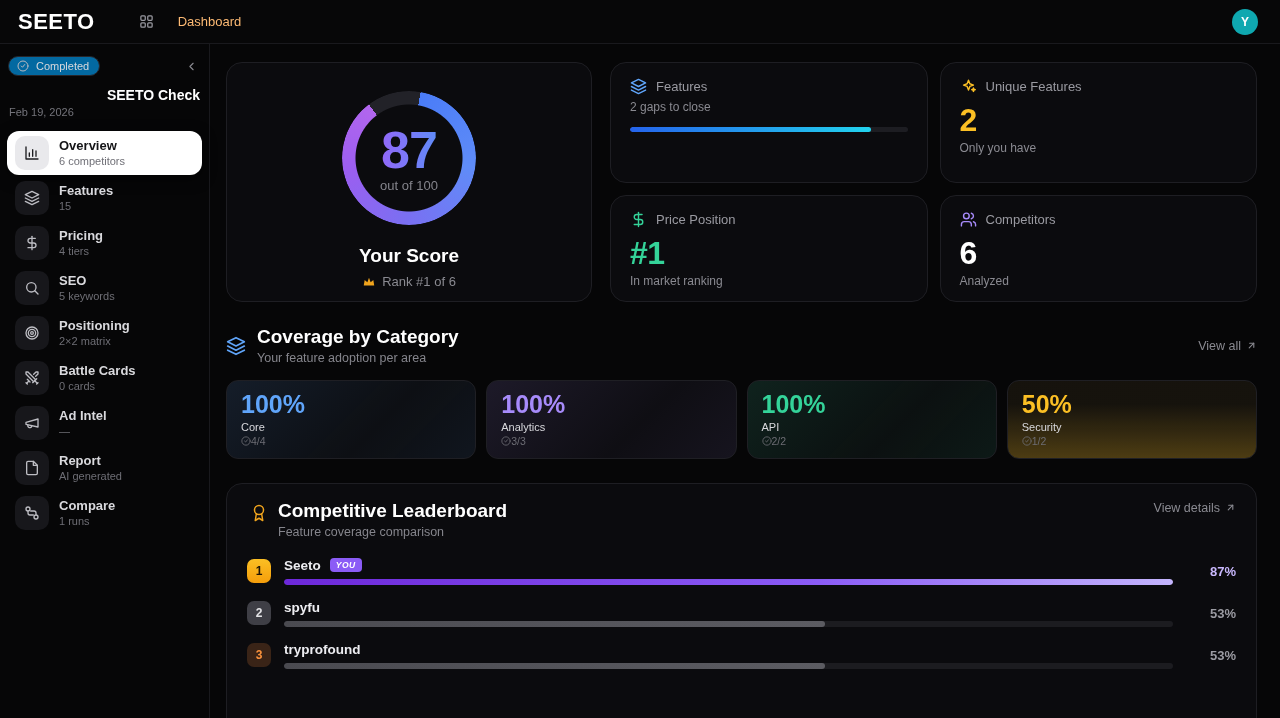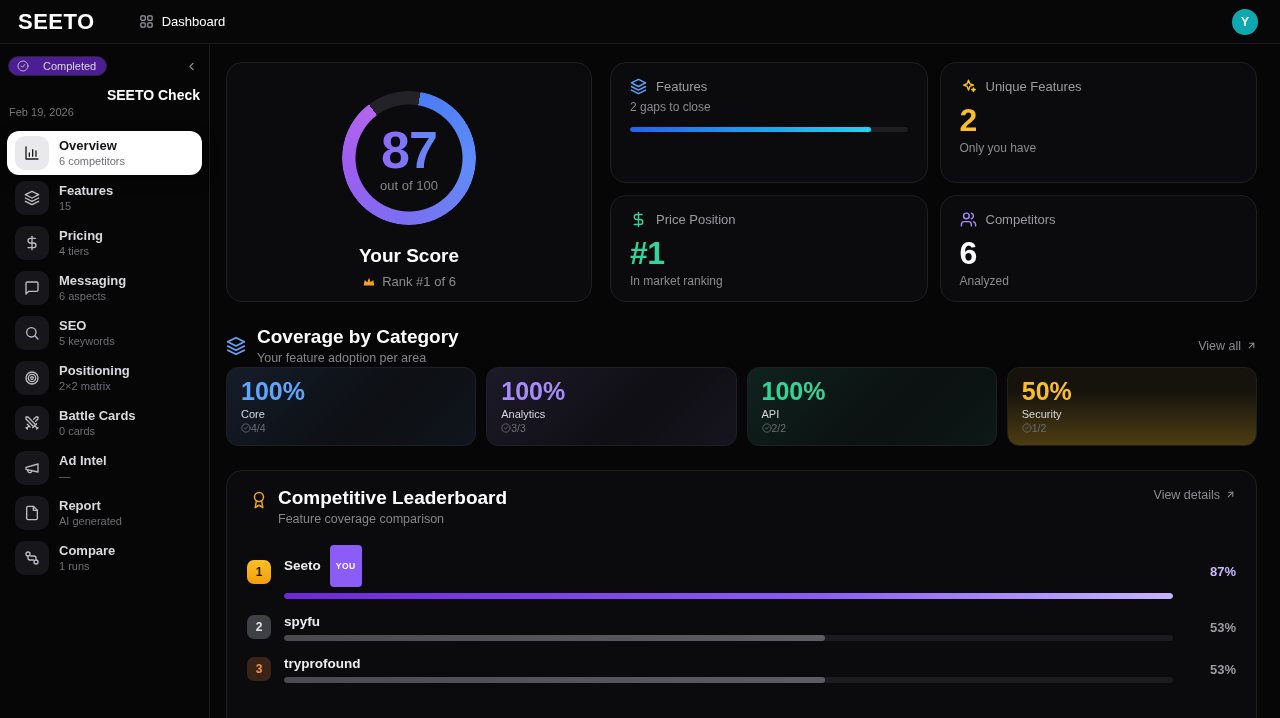--- a/index.html
+++ b/index.html
@@ -11,37 +11,37 @@
   }
   .ic svg { display:block; }
 
   
   header {
     position:fixed; top:0; left:0; right:0; height:44px;
     display:flex; align-items:center; padding:0 22px 0 18px;
     background:#070708; border-bottom:1px solid #19191d; z-index:10;
   }
   .logo { font-size:22px; font-weight:800; letter-spacing:.5px; color:#fff; cursor:pointer; }
-  .nav-link { display:flex; align-items:center; gap:8px; margin-left:44px; color:#ffffff; font-size:13px; cursor:pointer; }
+  .nav-link { display:flex; align-items:center; gap:24px; margin-left:44px; color:#fdba74; font-size:13px; cursor:pointer; }
   .nav-link .ic { color:#9a9aa1; }
   .avatar {
     margin-left:auto; width:26px; height:26px; border-radius:50%;
     background:#0fa8b0; color:#fff; font-size:12px; font-weight:700;
     display:flex; align-items:center; justify-content:center; cursor:pointer;
   }
 
   
   aside {
     position:fixed; top:44px; left:0; bottom:0; width:210px;
     background:#060607; border-right:1px solid #19191d; padding:12px 7px 0 7px; z-index:9;
   }
   .side-top { display:flex; align-items:center; justify-content:space-between; padding:0 4px 0 1px; }
   .status-badge {
-    display:inline-flex; align-items:center; gap:14px; padding:3px 10px 3px 8px;
-    border-radius:999px; background:#4c1d95; border:1px solid #26262b;
+    display:inline-flex; align-items:center; gap:7px; padding:3px 10px 3px 8px;
+    border-radius:999px; background:#0369a1; border:1px solid #26262b;
     font-size:11px; color:#d8d8dc;
   }
   .status-badge .ic { color:#b9b9bf; }
   .collapse-btn { color:#8a8a91; cursor:pointer; display:flex; }
   .side-title { font-size:14px; font-weight:800; color:#fff; margin:11px 2px 0;text-align:right; }
   .side-date { font-size:11px; color:#74747b; margin:3px 2px 13px; }
 
   .side-item {
     display:flex; align-items:center; gap:10px; padding:5px 8px;
     border-radius:12px; margin-bottom:1px; cursor:pointer;
@@ -98,39 +98,39 @@
   .stat-progress { margin-top:13px; height:5px; border-radius:3px; background:#1d1d22; overflow:hidden; }
   .stat-progress .fill { height:100%; border-radius:3px; }
 
   
   .section-head { margin-top:25px; display:flex; align-items:center; }
   .section-head .head-ic { color:#60a5fa; margin-right:11px; display:flex; }
   .section-title { font-size:19px; font-weight:800; color:#fff; line-height:1.1; }
   .section-sub { font-size:12.5px; color:#85858c; margin-top:3px; }
   .view-link { margin-left:auto; display:flex; align-items:center; gap:5px; font-size:12.5px; color:#8a8a91; cursor:pointer; }
 
-  .cat-grid { margin-top:2px; display:grid; grid-template-columns:repeat(4,1fr); gap:10px; }
+  .cat-grid { margin-top:15px; display:grid; grid-template-columns:repeat(4,1fr); gap:10px; }
   .cat-card { height:79px; border-radius:12px; border:1px solid #1f1f24; padding:10px 14px; }
   .cat-pct { font-size:25px; font-weight:800; line-height:1.1; }
   .cat-name { font-size:11px; color:#d8d8dc; margin-top:3px; }
   .cat-count { display:flex; align-items:center; font-size:10.5px; color:#6d6d74; margin-top:2px; }
 
   
   .lb-card { margin-top:24px; padding:17px 20px; height:300px; }
   .lb-head { display:flex; align-items:flex-start; }
   .lb-head .head-ic { color:#f0a41d; margin:3px 10px 0 3px; display:flex; }
   .lb-rows { margin-top:19px; }
   .lb-row { display:flex; align-items:center; gap:13px; margin-bottom:15px; }
   .rank-badge { width:24px; height:24px; border-radius:7px; flex:none;
     display:flex; align-items:center; justify-content:center; font-size:12px; font-weight:700; }
   .lb-mid { flex:1; }
   .lb-name-row { display:flex; align-items:center; gap:9px; }
   .lb-name { font-size:13.5px; font-weight:600; color:#ececf0; }
   .you-badge { background:#8b5cf6; color:#fff; font-size:8.5px; font-weight:800;
-    letter-spacing:.5px; padding:16px 6px; border-radius:4px; }
+    letter-spacing:.5px; padding:2px 6px; border-radius:4px;font-style:italic; }
   .lb-bar { margin-top:6px; height:6px; border-radius:3px; background:#1c1c20; overflow:hidden; }
   .lb-bar .fill { height:100%; border-radius:3px; }
   .lb-pct { width:50px; text-align:right; font-size:13px; font-weight:700; flex:none; }
 </style>
 </head>
 <body>
 
 <header>
   <div class="logo">SEETO</div>
   <div class="nav-link">
@@ -204,31 +204,20 @@
           </svg>
         </span>
         <span class="txt">
           <span class="lbl">Pricing</span>
           <span class="sub">4 tiers</span>
         </span>
       </div>
       <div class="side-item">
         <span class="tile ic">
           <svg width="16" height="16" viewBox="0 0 24 24" fill="none" stroke="currentColor" stroke-width="2" stroke-linecap="round" stroke-linejoin="round">
-            <path d="M21 15a2 2 0 0 1-2 2H7l-4 4V5a2 2 0 0 1 2-2h14a2 2 0 0 1 2 2z"></path>
-          </svg>
-        </span>
-        <span class="txt">
-          <span class="lbl">Messaging</span>
-          <span class="sub">6 aspects</span>
-        </span>
-      </div>
-      <div class="side-item">
-        <span class="tile ic">
-          <svg width="16" height="16" viewBox="0 0 24 24" fill="none" stroke="currentColor" stroke-width="2" stroke-linecap="round" stroke-linejoin="round">
             <circle cx="11" cy="11" r="7"></circle>
             <line x1="21" y1="21" x2="16.2" y2="16.2"></line>
           </svg>
         </span>
         <span class="txt">
           <span class="lbl">SEO</span>
           <span class="sub">5 keywords</span>
         </span>
       </div>
       <div class="side-item">

